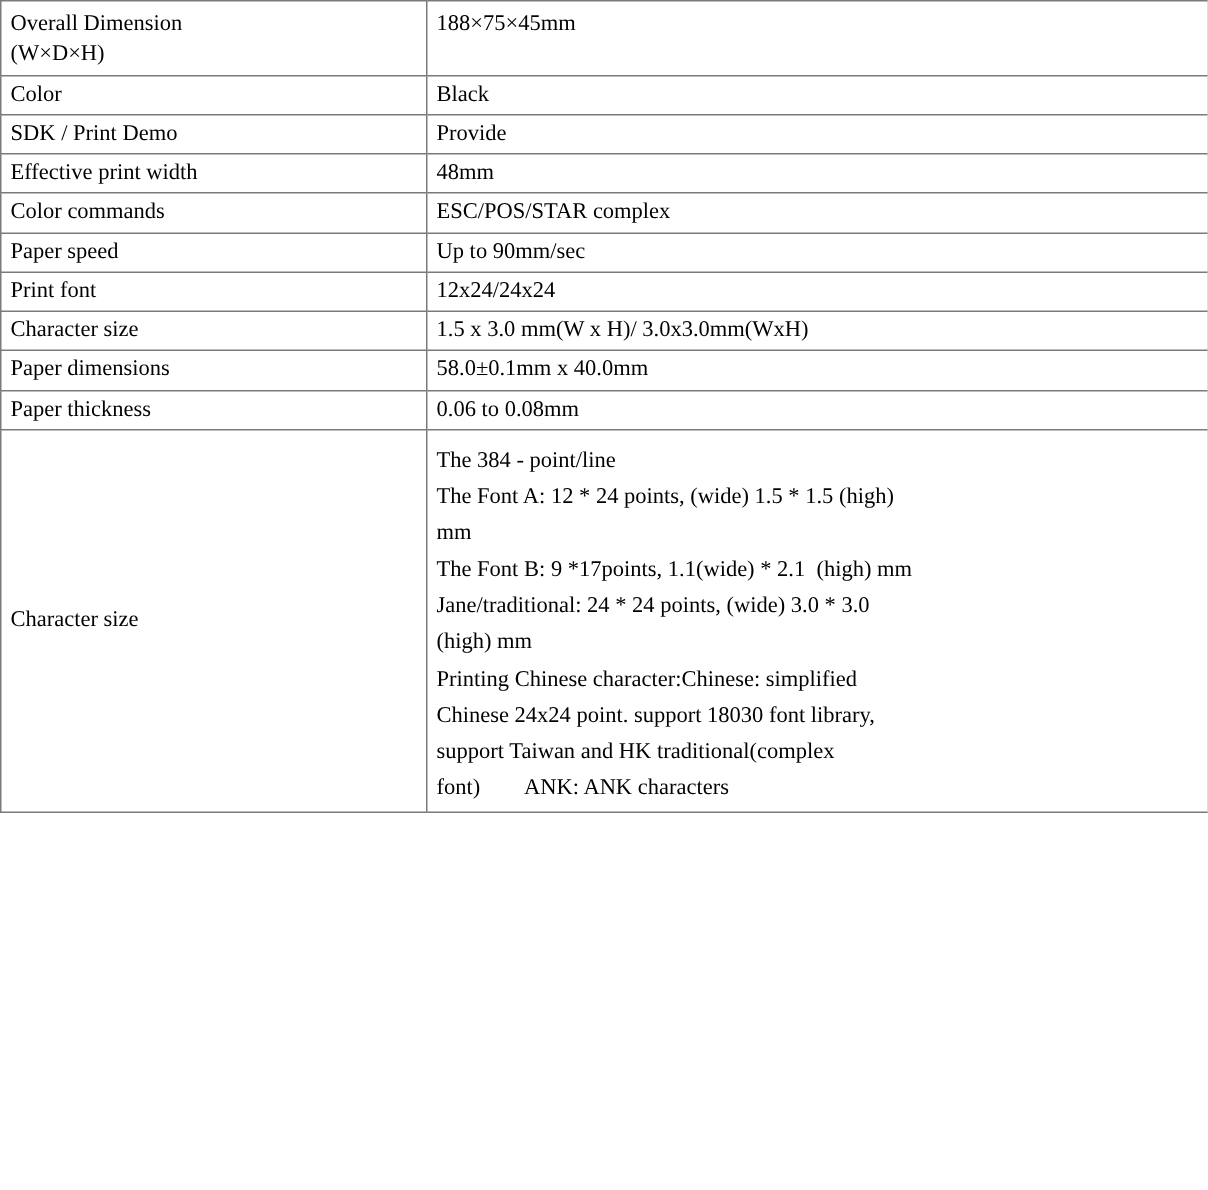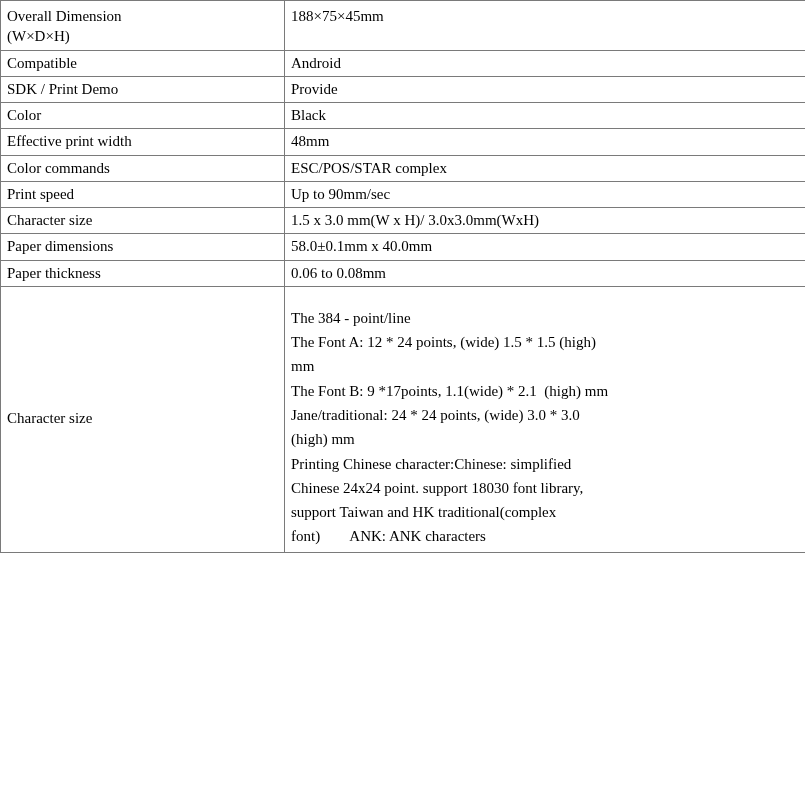--- a/index.html
+++ b/index.html
@@ -39,21 +39,21 @@
   
   .row-first td.value-cell {
     padding-top: 20px;
   }
   
   .row-last td.label-cell {
     vertical-align: middle;
     padding-bottom: 4px;
   }
   .row-last td.value-cell {
-    padding-top: 19px;
+    padding-top: 8px;
     line-height: 1.62;
   }
   .multiline {
     white-space: pre-wrap;
   }
   .label-multiline {
     white-space: pre-wrap;
   }
 </style>
 </head>
@@ -64,42 +64,42 @@
     <col class="label-col">
     <col class="value-col">
   </colgroup>
   <tbody>
     <tr class="row-first">
       <td class="label-cell label-multiline">Overall Dimension
 (W×D×H)</td>
       <td class="value-cell">188×75×45mm</td>
     </tr>
     <tr>
-      <td class="label-cell">Compatible</td>
-      <td class="value-cell">Android</td>
+      <td class="label-cell">Color</td>
+      <td class="value-cell">Black</td>
     </tr>
     <tr>
       <td class="label-cell">SDK / Print Demo</td>
       <td class="value-cell">Provide</td>
-    </tr>
-    <tr>
-      <td class="label-cell">Color</td>
-      <td class="value-cell">Black</td>
     </tr>
     <tr>
       <td class="label-cell">Effective print width</td>
       <td class="value-cell">48mm</td>
     </tr>
     <tr>
       <td class="label-cell">Color commands</td>
       <td class="value-cell">ESC/POS/STAR complex</td>
     </tr>
     <tr>
-      <td class="label-cell">Print speed</td>
+      <td class="label-cell">Paper speed</td>
       <td class="value-cell">Up to 90mm/sec</td>
+    </tr>
+    <tr>
+      <td class="label-cell">Print font</td>
+      <td class="value-cell">12x24/24x24</td>
     </tr>
     <tr>
       <td class="label-cell">Character size</td>
       <td class="value-cell">1.5 x 3.0 mm(W x H)/ 3.0x3.0mm(WxH)</td>
     </tr>
     <tr>
       <td class="label-cell">Paper dimensions</td>
       <td class="value-cell">58.0±0.1mm x 40.0mm</td>
     </tr>
     <tr>

